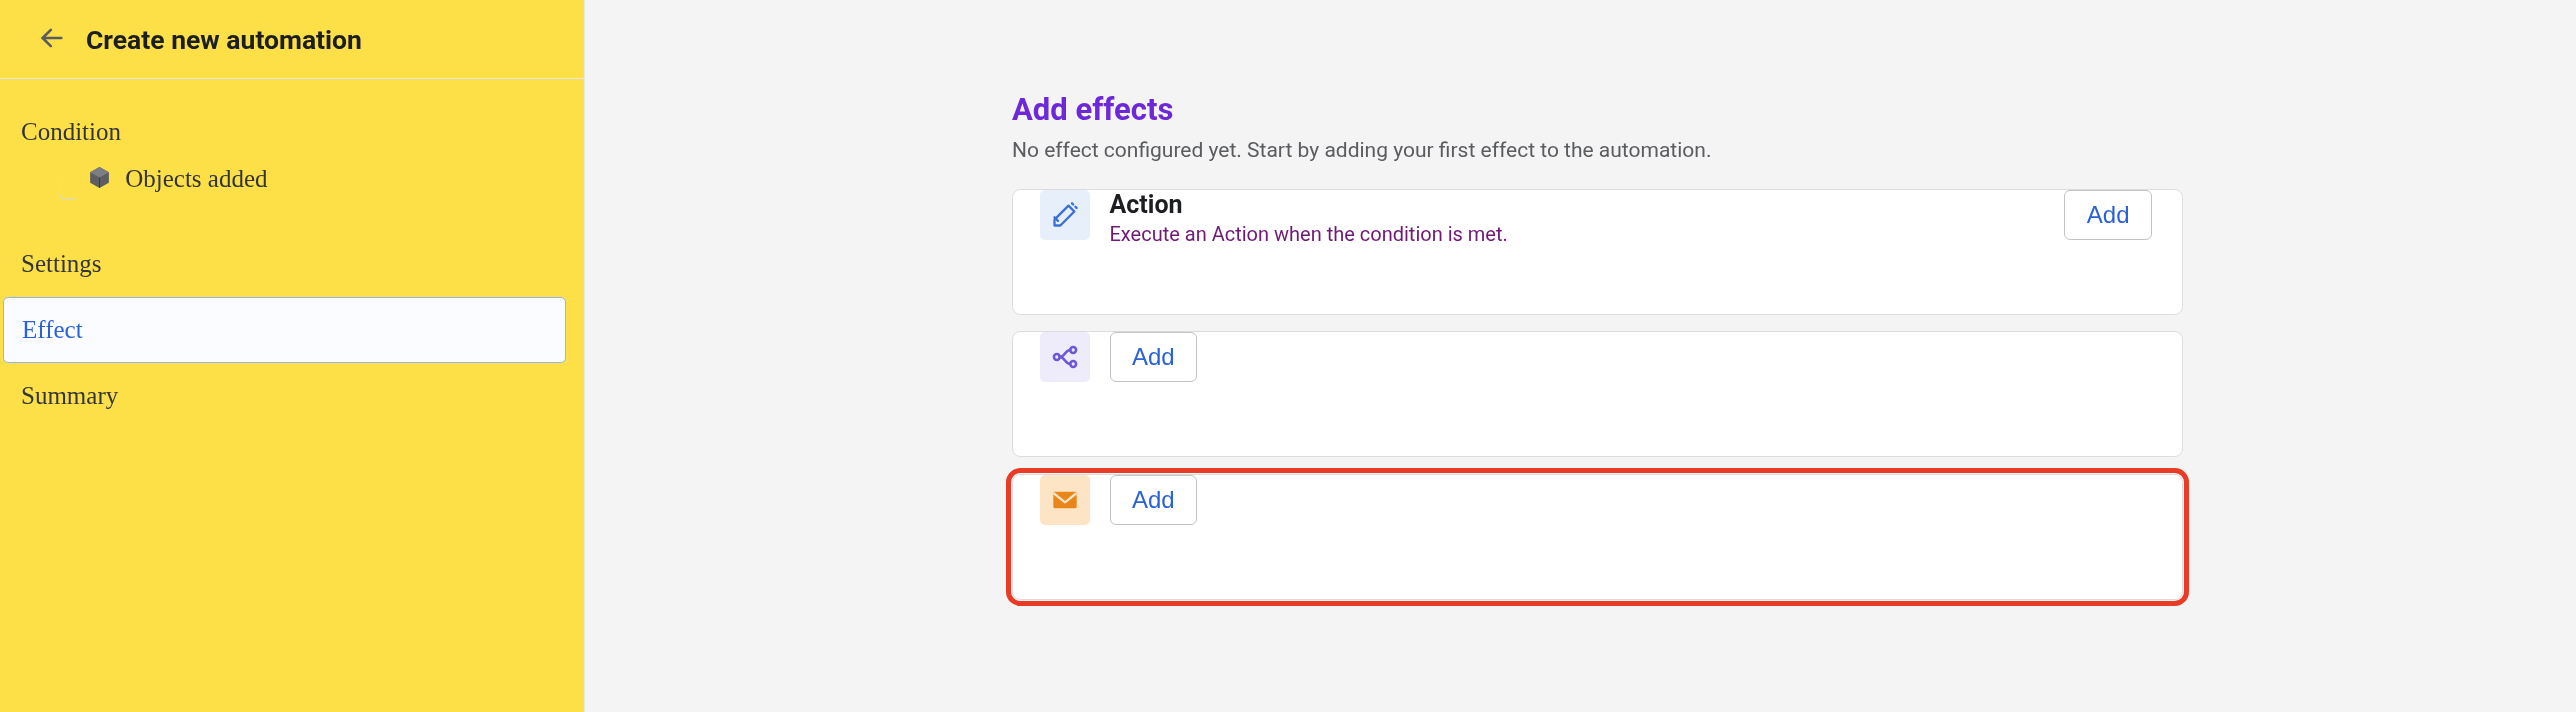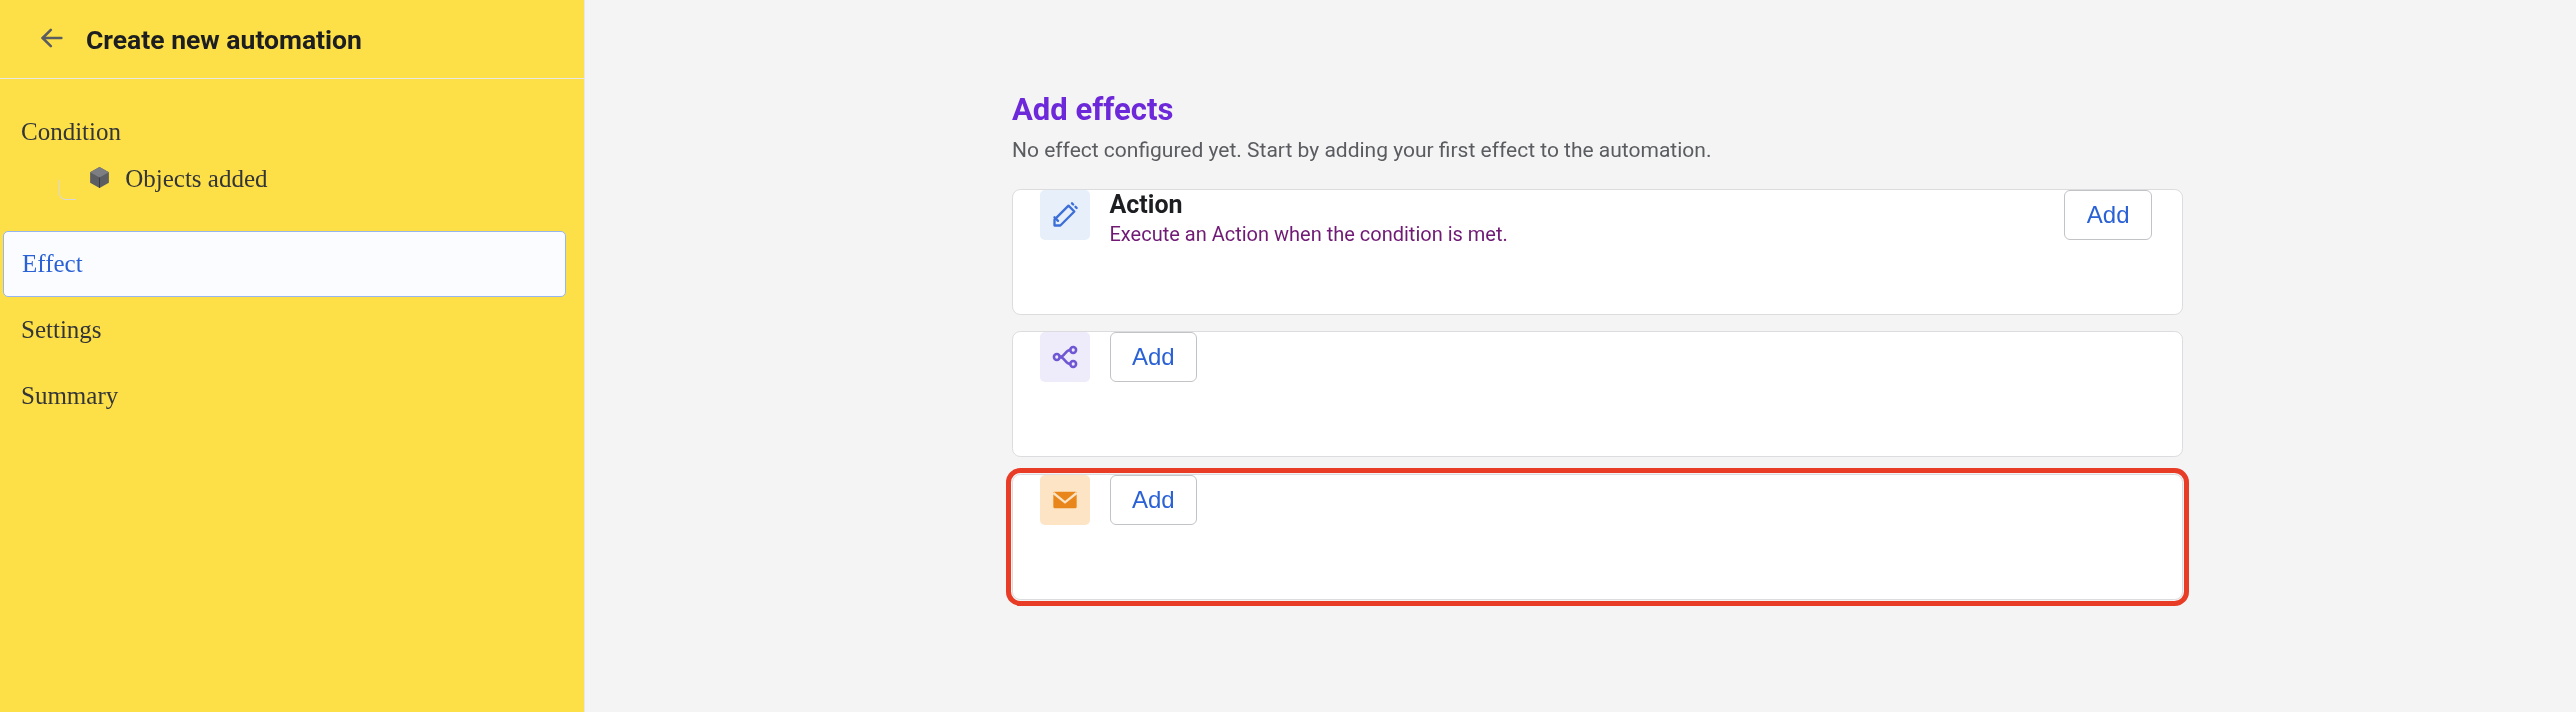--- a/index.html
+++ b/index.html
@@ -182,25 +182,25 @@
       <span class="tree-line"></span>
       <span class="sub-icon">
         <svg width="25" height="25" viewBox="0 0 24 24" fill="#5c5e62">
             <path d="M12 2 L21 7 L21 17 L12 22 L3 17 L3 7 Z" fill="#5c5e62"></path>
             <path d="M12 2 L21 7 L12 12 L3 7 Z" fill="#7c7e82"></path>
             <path d="M12 12 L12 22" stroke="#3a3c40" stroke-width="1"></path>
           </svg>
       </span>
       <span>Objects added</span>
     </div>
+    <div class="nav-item">
+      <span>Settings</span>
+    </div>
     <div class="nav-item active">
       <span>Effect</span>
-    </div>
-    <div class="nav-item">
-      <span>Settings</span>
     </div>
     <div class="nav-item">
       <span>Summary</span>
     </div>
   </nav>
 </aside>
 
 <main class="main">
   <div class="content-col">
     <h2 class="page-title">Add effects</h2>

